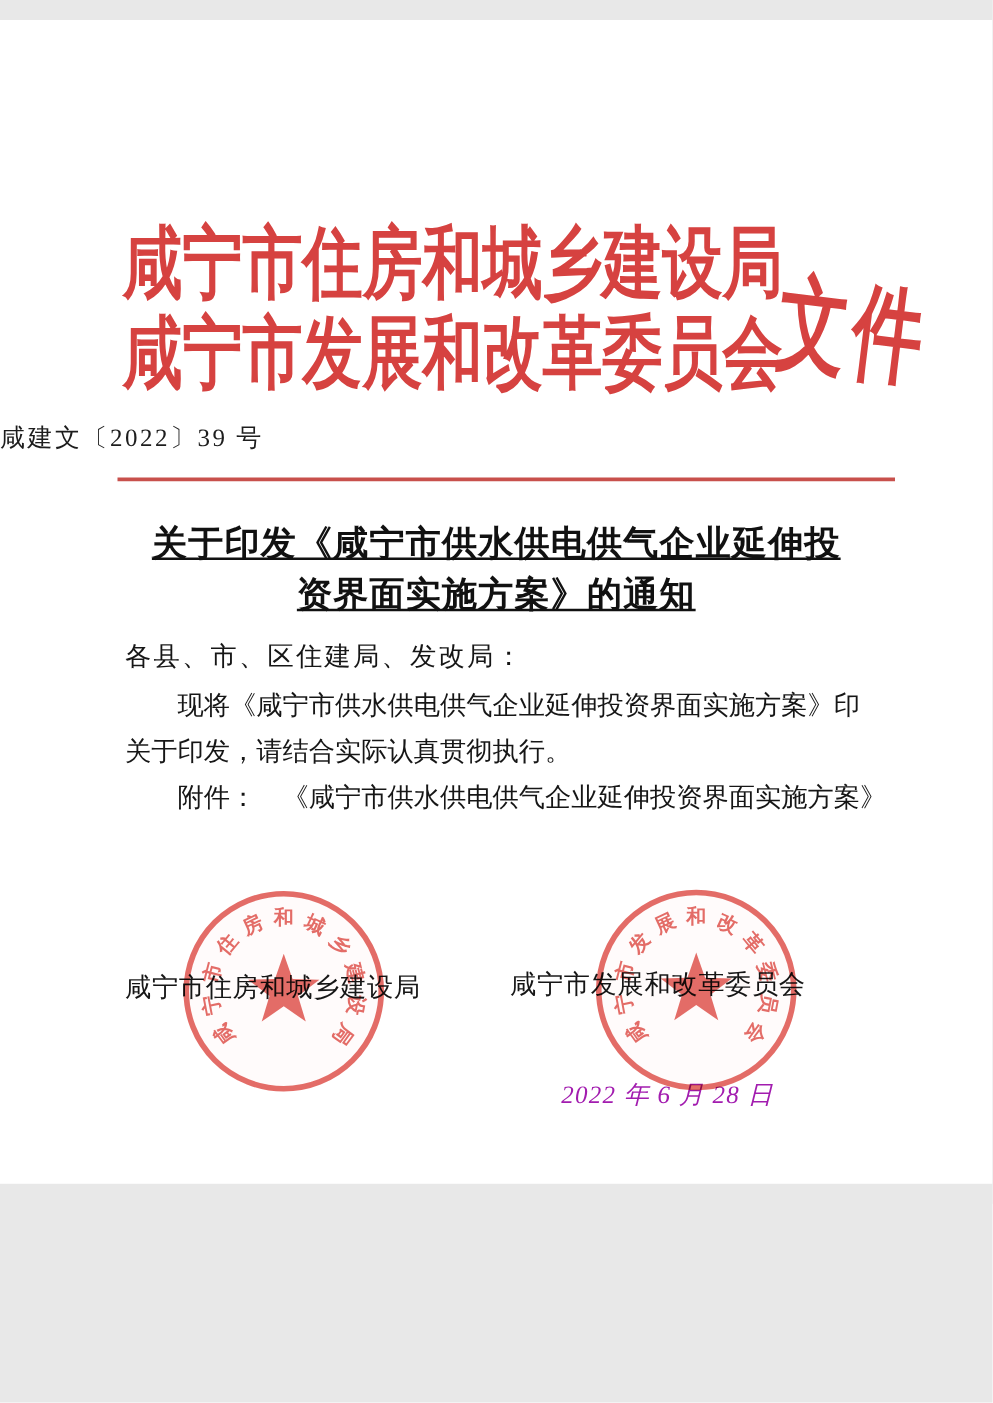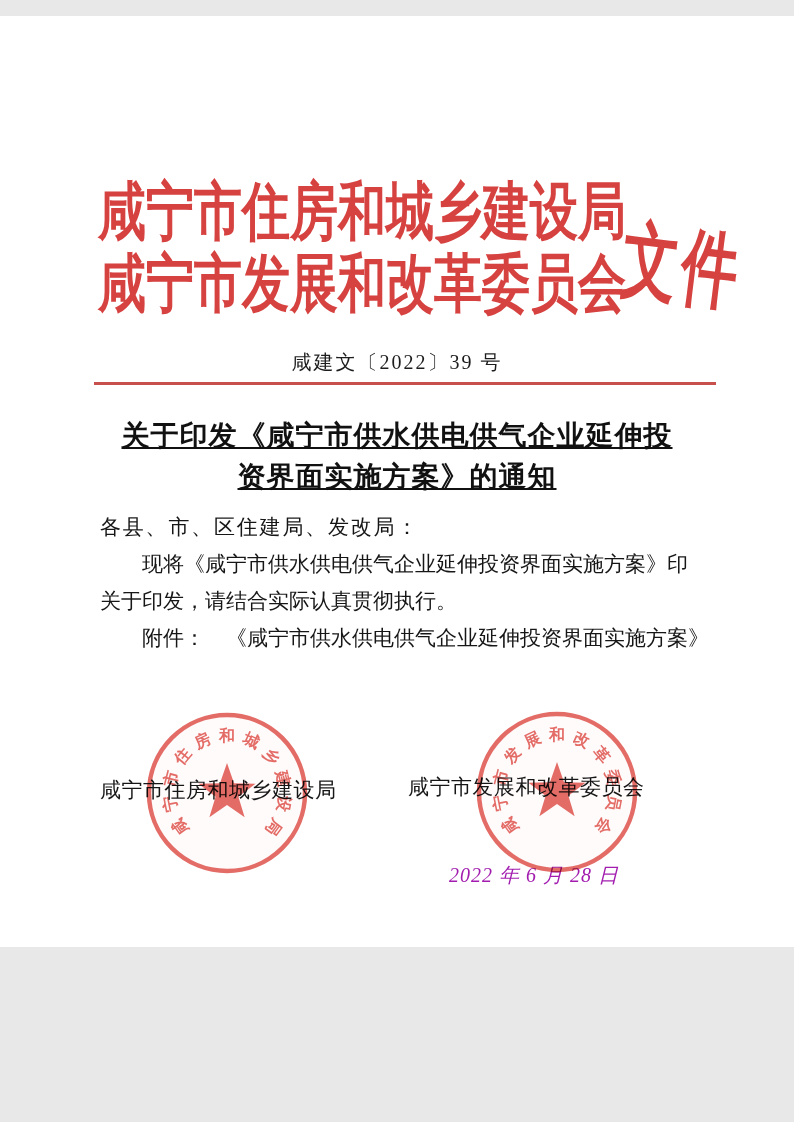--- a/index.html
+++ b/index.html
@@ -28,22 +28,21 @@
     position:absolute; left:628px; top:198px;
     color:var(--header-red,#d64240);
     font-weight:700;
     font-size:56px; line-height:60px;
     letter-spacing:4px;
     white-space:nowrap;
     transform:rotate(7deg) scale(1.0,1.5);
     transform-origin:0 0;
   }
   .doc-number {
-    position:absolute; left:0; top:333px; width:100%;
-    text-align:center;
+    position:absolute; left:0; top:321px; width:100%;
     font-size:20px; letter-spacing:2px;
     color:#1d1d1d;
   }
   .red-rule {
     position:absolute; left:94px; top:366px; width:622px; height:3px;
     background:var(--rule-red,#c8504c);
   }
   
   .title {
     position:absolute; left:0; top:399px; width:100%;
@@ -52,21 +51,21 @@
     font-weight:700; color:#111;
     letter-spacing:1px;
     text-decoration:underline;
   }
   
   .body-block {
     position:absolute; left:100px; top:493px; width:614px;
     font-size:21px; line-height:37px;
     color:#161616;
   }
-  .salutation { letter-spacing:1.8px; }
+  .salutation { letter-spacing:1.8px;font-family:Liberation Mono, monospace; }
   .indent { text-indent:2em; }
   .body-line { white-space:nowrap; }
   
   .sig {
     position:absolute;
     font-size:21px; letter-spacing:0.5px;
     color:#161616; white-space:nowrap;
   }
   .sig1 { left:100px; top:760px; }
   .sig2 { left:408px; top:757px; }

